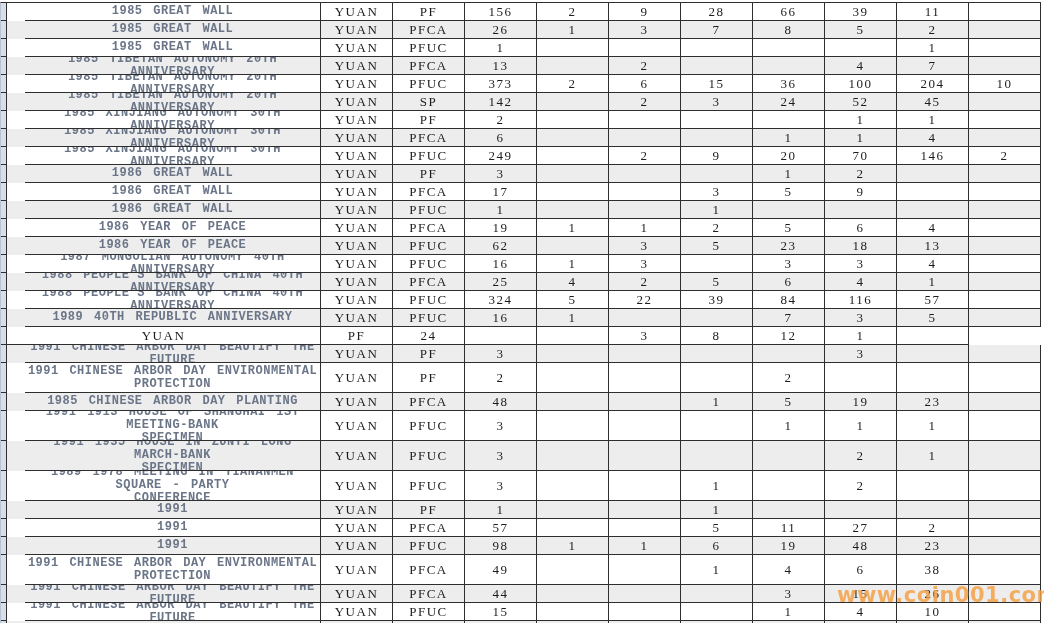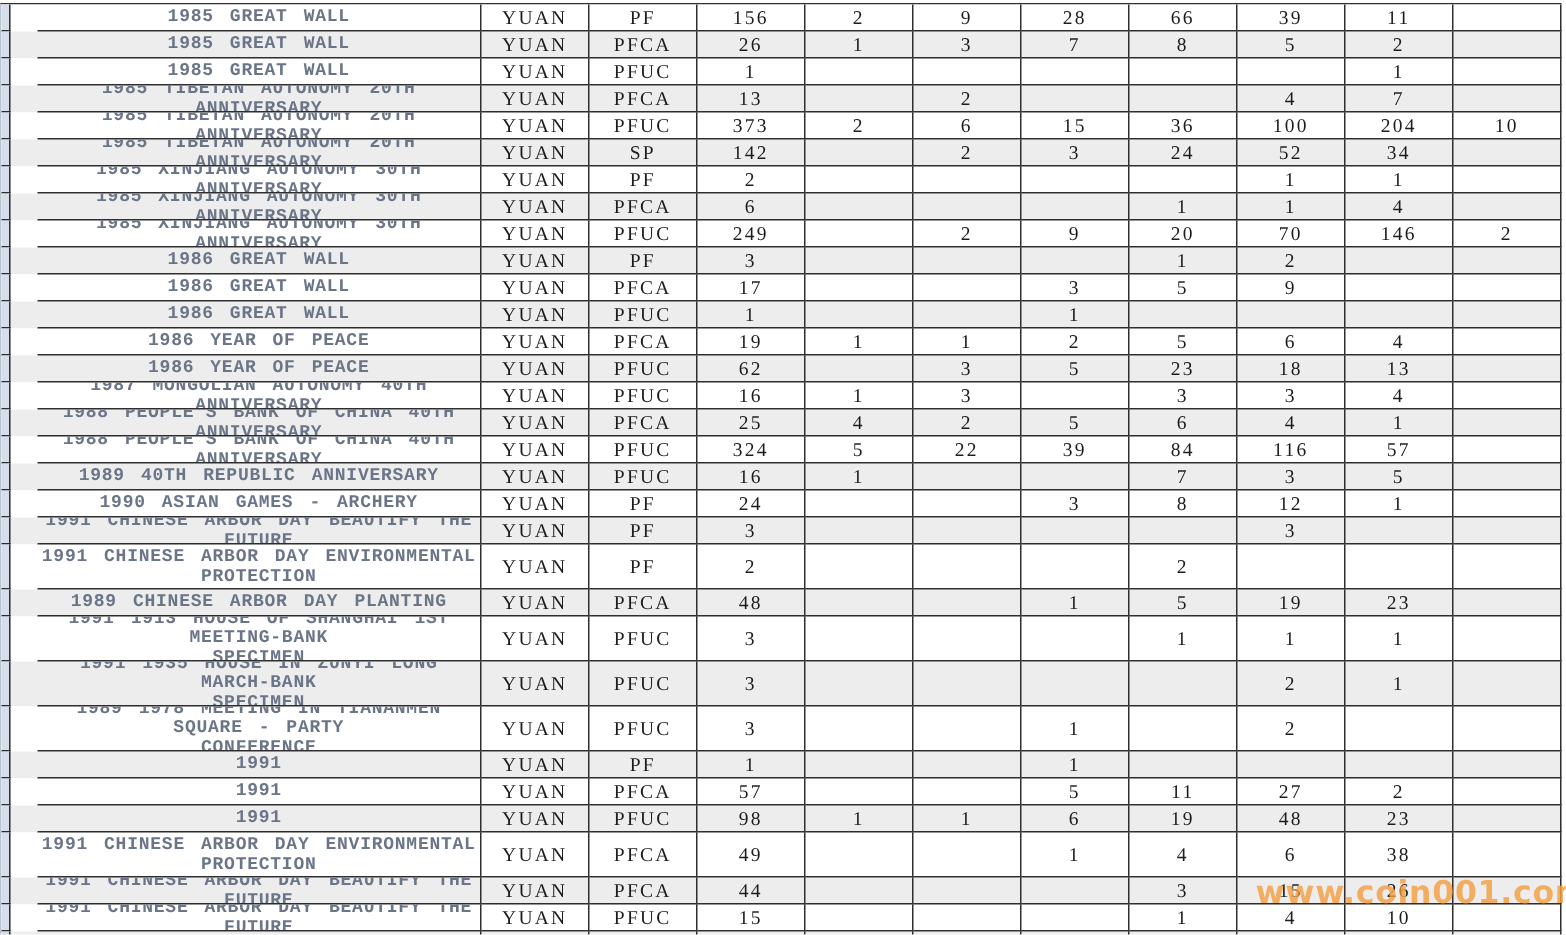--- a/index.html
+++ b/index.html
@@ -137,21 +137,21 @@
       <div class="cell strip"></div>
       <div class="cell desc">1985 TIBETAN AUTONOMY 20TH ANNIVERSARY</div>
       <div class="cell">YUAN</div>
       <div class="cell">SP</div>
       <div class="cell">142</div>
       <div class="cell"></div>
       <div class="cell">2</div>
       <div class="cell">3</div>
       <div class="cell">24</div>
       <div class="cell">52</div>
-      <div class="cell">34</div>
+      <div class="cell">45</div>
       <div class="cell"></div>
     </div>
     <div class="row">
       <div class="cell strip"></div>
       <div class="cell desc">1985 XINJIANG AUTONOMY 30TH ANNIVERSARY</div>
       <div class="cell">YUAN</div>
       <div class="cell">PF</div>
       <div class="cell">2</div>
       <div class="cell"></div>
       <div class="cell"></div>
@@ -310,21 +310,20 @@
       <div class="cell">1</div>
       <div class="cell"></div>
       <div class="cell"></div>
       <div class="cell">7</div>
       <div class="cell">3</div>
       <div class="cell">5</div>
       <div class="cell"></div>
     </div>
     <div class="row">
       <div class="cell strip"></div>
-      <div class="cell desc">1990 ASIAN GAMES - ARCHERY</div>
       <div class="cell">YUAN</div>
       <div class="cell">PF</div>
       <div class="cell">24</div>
       <div class="cell"></div>
       <div class="cell"></div>
       <div class="cell">3</div>
       <div class="cell">8</div>
       <div class="cell">12</div>
       <div class="cell">1</div>
       <div class="cell"></div>
@@ -353,21 +352,21 @@
       <div class="cell"></div>
       <div class="cell"></div>
       <div class="cell"></div>
       <div class="cell">2</div>
       <div class="cell"></div>
       <div class="cell"></div>
       <div class="cell"></div>
     </div>
     <div class="row alt">
       <div class="cell strip"></div>
-      <div class="cell desc">1989 CHINESE ARBOR DAY PLANTING</div>
+      <div class="cell desc">1985 CHINESE ARBOR DAY PLANTING</div>
       <div class="cell">YUAN</div>
       <div class="cell">PFCA</div>
       <div class="cell">48</div>
       <div class="cell"></div>
       <div class="cell"></div>
       <div class="cell">1</div>
       <div class="cell">5</div>
       <div class="cell">19</div>
       <div class="cell">23</div>
       <div class="cell"></div>

